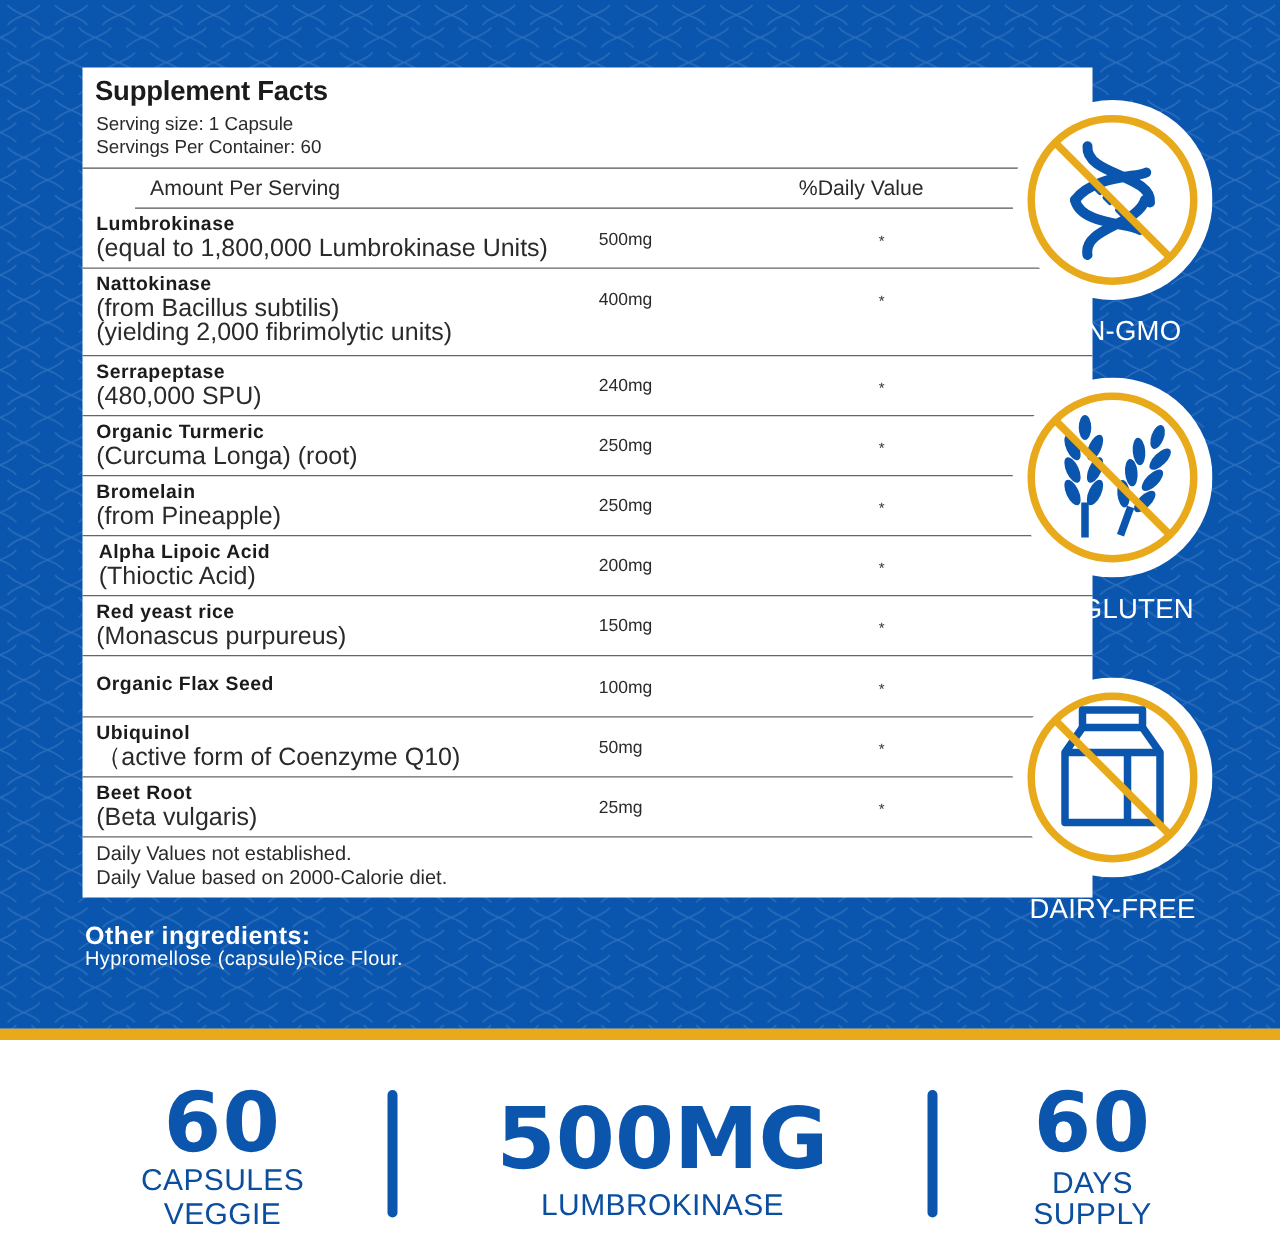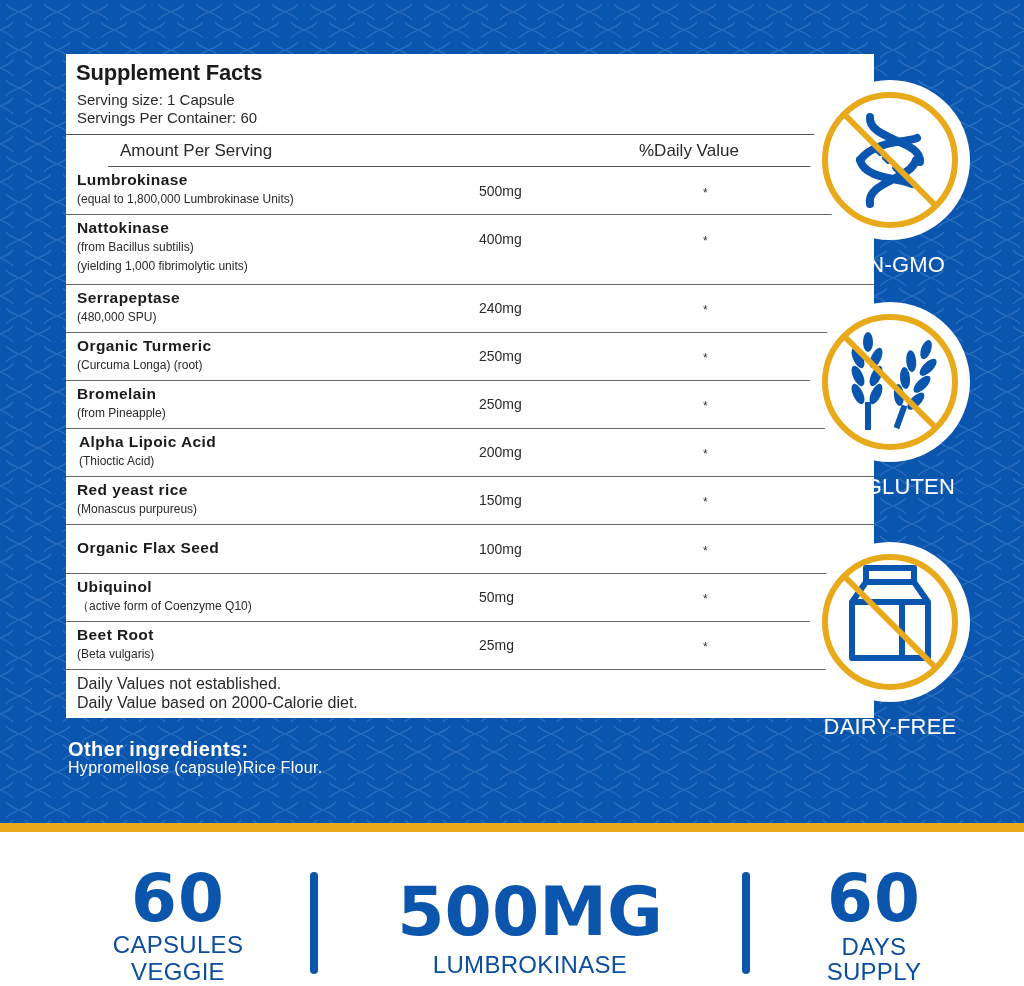--- a/index.html
+++ b/index.html
@@ -23,21 +23,21 @@
   .facts-head { position: absolute; left: 0; top: 0; width: 100%; height: 81px; border-bottom: 1.5px solid #555; }
   .facts-title { position: absolute; left: 10px; top: 6px; font-size: 22px; font-weight: bold; letter-spacing: -0.2px; color: #1b1b1b; }
   .facts-serving { position: absolute; left: 11px; top: 37px; font-size: 15px; line-height: 18px; color: #2a2a2a; }
 
   .amount-row { position: absolute; left: 0; top: 81px; width: 100%; height: 32px; border-bottom: 1.5px solid #555; margin-left: 42px; }
   .amount-label { position: absolute; left: 12px; top: 6px; font-size: 17px; color: #2a2a2a; }
   .dv-label { position: absolute; left: 531px; top: 6px; font-size: 17px; color: #2a2a2a; }
 
   .row { position: absolute; left: 0; width: 100%; border-bottom: 1.5px solid #666; }
   .row .name { position: absolute; left: 11px; font-size: 15.5px; font-weight: bold; letter-spacing: 0.4px; color: #1b1b1b; }
-  .row .desc { position: absolute; left: 11px; font-size: 12px; line-height: 19px; color: #2a2a2a; white-space: pre; }
+  .row .desc { position: absolute; left: 11px; font-size: 20px; line-height: 19px; color: #2a2a2a; white-space: pre; }
   .row .amt { position: absolute; left: 413px; font-size: 14px; color: #2a2a2a; }
   .row .star { position: absolute; left: 637px; font-size: 12px; color: #333; }
 
   .footer-notes { position: absolute; left: 11px; top: 620px; font-size: 16px; line-height: 19px; color: #2a2a2a; }
 
   .other-ingr { position: absolute; left: 68px; top: 728px; color: #ffffff; }
   .other-ingr .t { font-size: 20px; font-weight: bold; letter-spacing: 0.4px; line-height: 18px; margin-top: 12px; }
   .other-ingr .v { font-size: 16px; letter-spacing: 0.3px; line-height: 19px; }
 
   
@@ -86,21 +86,21 @@
   <div class="row" style="top:113px;height:48px;">
     <div class="name" style="top:4px;">Lumbrokinase</div>
     <div class="desc" style="top:23px;">(equal to 1,800,000 Lumbrokinase Units)</div>
     <div class="amt" style="top:16px;">500mg</div>
     <div class="star" style="top:19px;">*</div>
   </div>
 
   <div class="row" style="top:161px;height:70px;">
     <div class="name" style="top:4px;">Nattokinase</div>
     <div class="desc" style="top:23px;">(from Bacillus subtilis)
-(yielding 1,000 fibrimolytic units)</div>
+(yielding 2,000 fibrimolytic units)</div>
     <div class="amt" style="top:16px;">400mg</div>
     <div class="star" style="top:19px;">*</div>
   </div>
 
   <div class="row" style="top:231px;height:48px;">
     <div class="name" style="top:4px;">Serrapeptase</div>
     <div class="desc" style="top:23px;">(480,000 SPU)</div>
     <div class="amt" style="top:15px;">240mg</div>
     <div class="star" style="top:18px;">*</div>
   </div>

